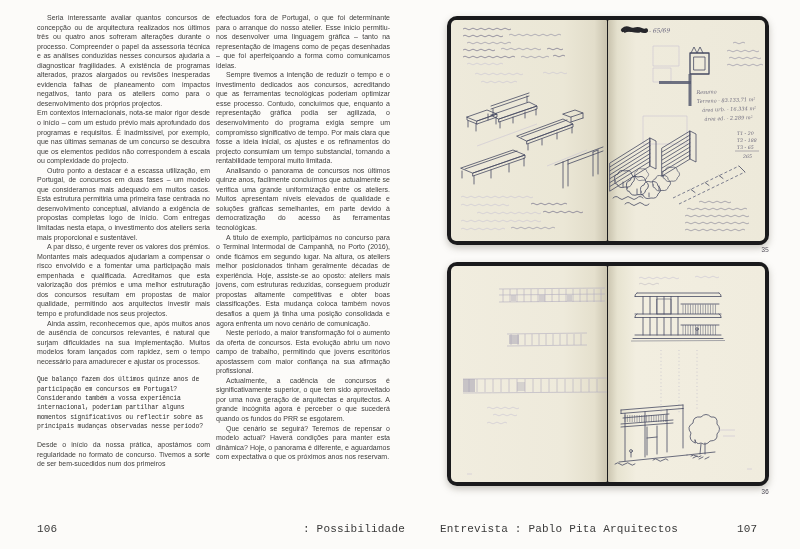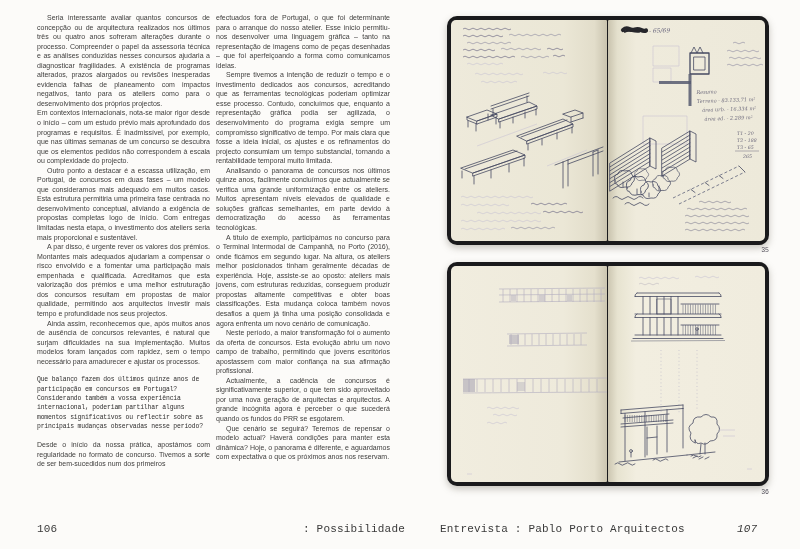--- a/index.html
+++ b/index.html
@@ -10,21 +10,21 @@
        text-align:justify;}
   .col1{left:37px;}
   .col2{left:216px;width:174px;}
   .col p{margin:0;}
   p.ind{text-indent:10px;}
   p.q{font-family:"Liberation Mono",monospace;font-size:6.4px;line-height:9.35px;
       letter-spacing:-.15px;color:#2f2e2e;margin:9px 0;text-align:left;}
   
   .foot{position:absolute;top:523px;font-family:"Liberation Mono",monospace;font-size:11px;
         letter-spacing:.2px;color:#3a3a3a;}
-  #f1{left:37px;} #f2{left:303px;} #f3{left:440px;} #f4{left:737px;font-style:italic;}
+  #f1{left:37px;} #f2{left:303px;} #f3{left:440px;} #f4{left:737px;}
   
   .nb{position:absolute;left:447px;width:322px;margin:0;background:#1a1a1c;border-radius:10px;
       box-shadow:0 3px 7px rgba(110,104,92,.38);}
   #nb1{top:16px;height:229px;}
   #nb2{top:262px;height:224px;}
   .pg{position:absolute;top:4px;bottom:4px;}
   .pg-l{left:4px;right:50.4%;border-radius:5px 1px 1px 5px;
         background:linear-gradient(90deg,#eeeadb 0%,#ebe7d6 72%,#e2ddca 92%,#c9c3ae 100%);}
   .pg-r{left:50.1%;right:4px;border-radius:1px 5px 5px 1px;
         background:linear-gradient(90deg,#c9c3ae 0%,#e4e0cd 6%,#efebdc 18%,#ede9da 100%);}
@@ -69,21 +69,21 @@
       <p class="ind">Analisando o panorama de concursos nos últimos quinze anos, facilmente concluímos que actualmente se verifica uma grande uniformização entre os ateliers. Muitos apresentam níveis elevados de qualidade e soluções gráficas semelhantes, em parte devido à democratização do acesso às ferramentas tecnológicas.</p>
       <p class="ind">A título de exemplo, participámos no concurso para o Terminal Intermodal de Campanhã, no Porto (2016), onde ficámos em segundo lugar. Na altura, os ateliers melhor posicionados tinham geralmente décadas de experiência. Hoje, assiste-se ao oposto: ateliers mais jovens, com estruturas reduzidas, conseguem produzir propostas altamente competitivas e obter boas classificações. Esta mudança coloca também novos desafios a quem já tinha uma posição consolidada e agora enfrenta um novo cenário de comunicação.</p>
       <p class="ind">Neste período, a maior transformação foi o aumento da oferta de concursos. Esta evolução abriu um novo campo de trabalho, permitindo que jovens escritórios apostassem com maior confiança na sua afirmação profissional.</p>
       <p class="ind">Actualmente, a cadência de concursos é significativamente superior, o que tem sido aproveitado por uma nova geração de arquitectas e arquitectos. A grande incógnita agora é perceber o que sucederá quando os fundos do PRR se esgotarem.</p>
       <p class="ind">Que cenário se seguirá? Teremos de repensar o modelo actual? Haverá condições para manter esta dinâmica? Hoje, o panorama é diferente, e aguardamos com expectativa o que os próximos anos nos reservam.</p>
     </div>
   </section>
 
   <div class="foot" id="f1">106</div>
   <div class="foot" id="f2">: Possibilidade</div>
-  <div class="foot" id="f3">Entrevista : Pablo Porto Arquitectos</div>
+  <div class="foot" id="f3">Entrevista : Pablo Pita Arquitectos</div>
   <div class="foot" id="f4">107</div>
 
   <section>
 
     <figure class="nb" id="nb1">
       <div class="pg pg-l"></div>
       <div class="pg pg-r"></div>
       <svg viewBox="0 0 322 229">
         <defs>
           <path id="blob" d="M0 0q-2 -6 3 -7q1 -5 7 -3q6 -2 7 4q5 4 0 8q-1 5 -7 4q-6 2 -8 -3q-3 0 -2 -3z"></path>

